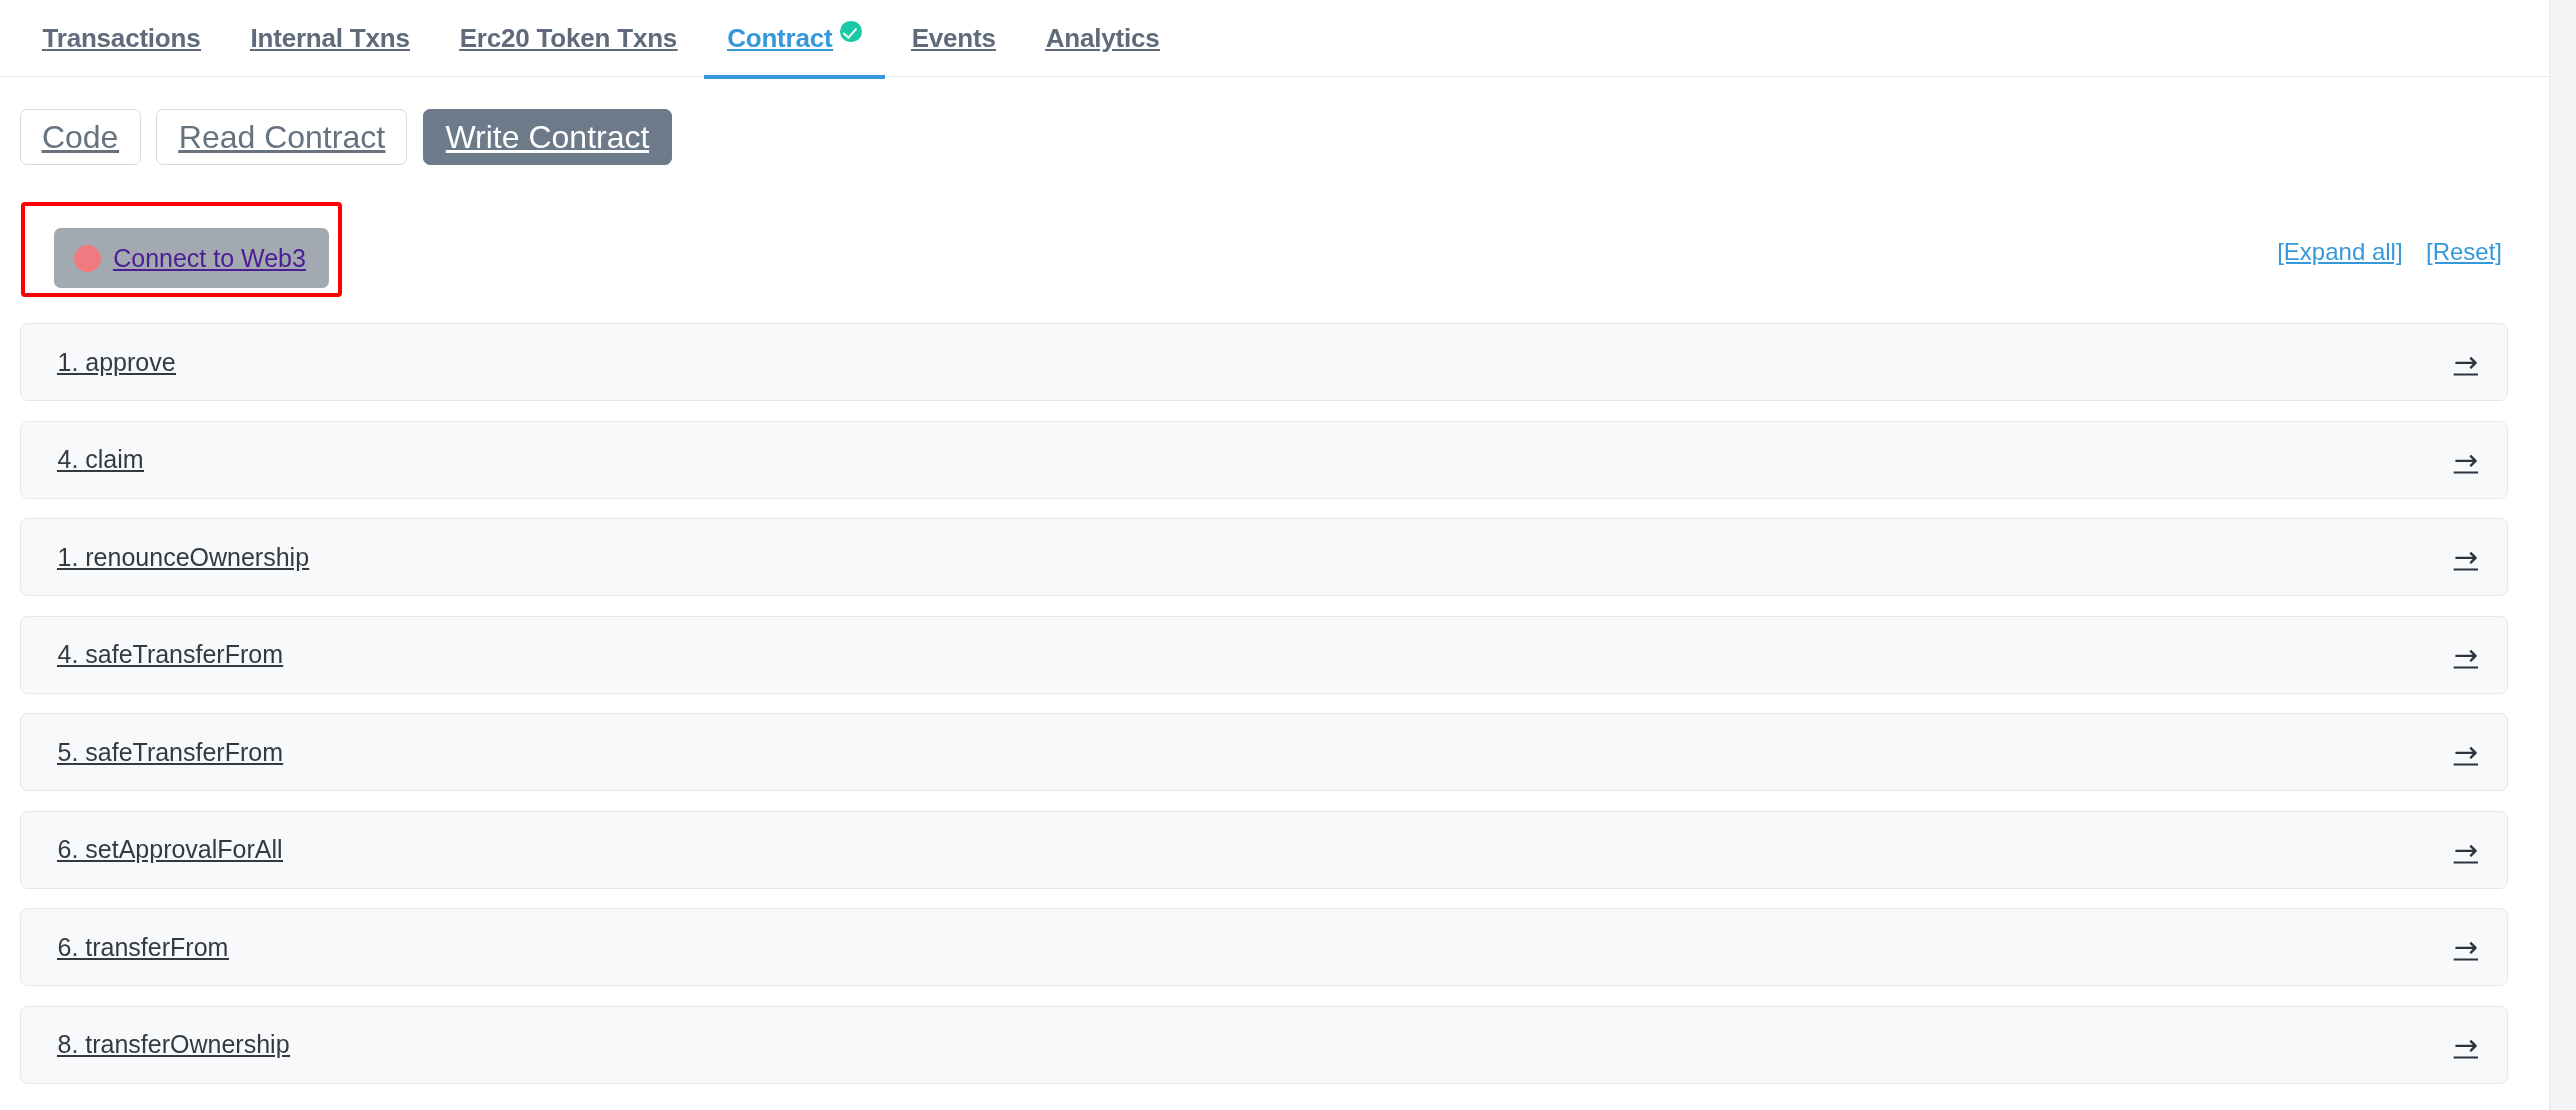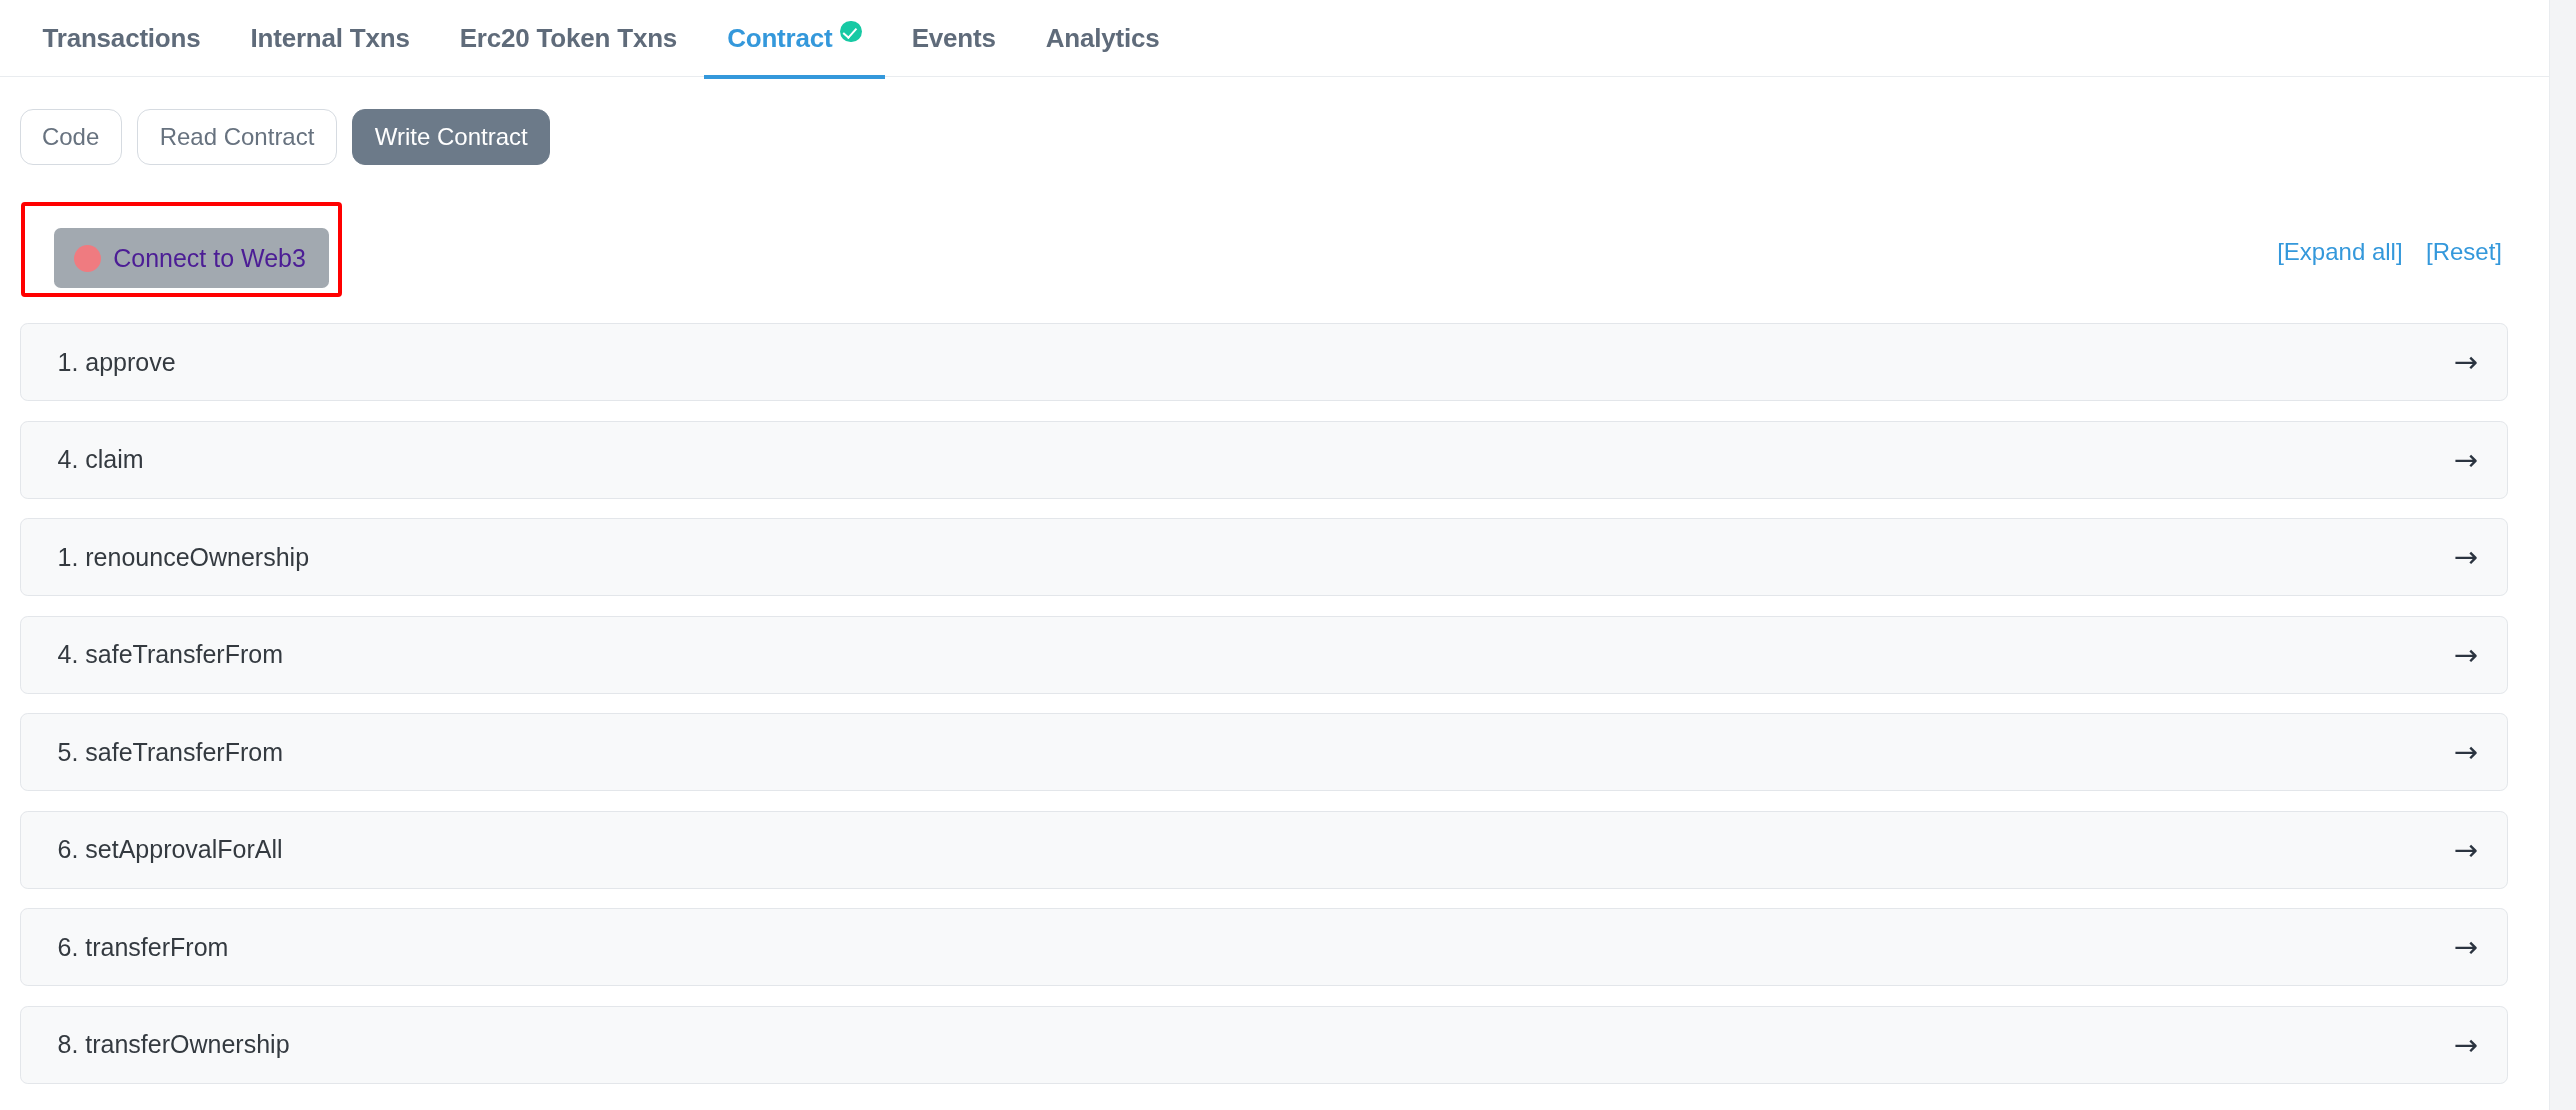--- a/index.html
+++ b/index.html
@@ -1,15 +1,15 @@
 <!DOCTYPE html>
 <html><head>
 <meta charset="utf-8">
 <style>
-  * { box-sizing: border-box; margin: 0; padding: 0; }
+  * { box-sizing: border-box; margin: 0; padding: 0; text-decoration: underline; }
 
   html, body {
     width: 2576px;
     height: 1110px;
     background: #ffffff;
     font-family: "Liberation Sans", sans-serif;
     overflow: hidden;
   }
 
   .page {
@@ -112,26 +112,26 @@
   .subtabs {
     display: flex;
     align-items: center;
     gap: 15.6px;
     padding-left: 19.5px;
     margin-top: 32px;
   }
 
   .btn {
     height: 56px;
-    border-radius: 13px;
+    border-radius: 7px;
     display: inline-flex;
     align-items: center;
     justify-content: center;
     padding: 0 21.4px;
-    font-size: 24px;
+    font-size: 32px;
     border: 1px solid #d6dbe1;
     background: #ffffff;
     color: #67727f;
     cursor: pointer;
     white-space: nowrap;
   }
 
   .btn.solid {
     background: #6c7a89;
     border-color: #6c7a89;

